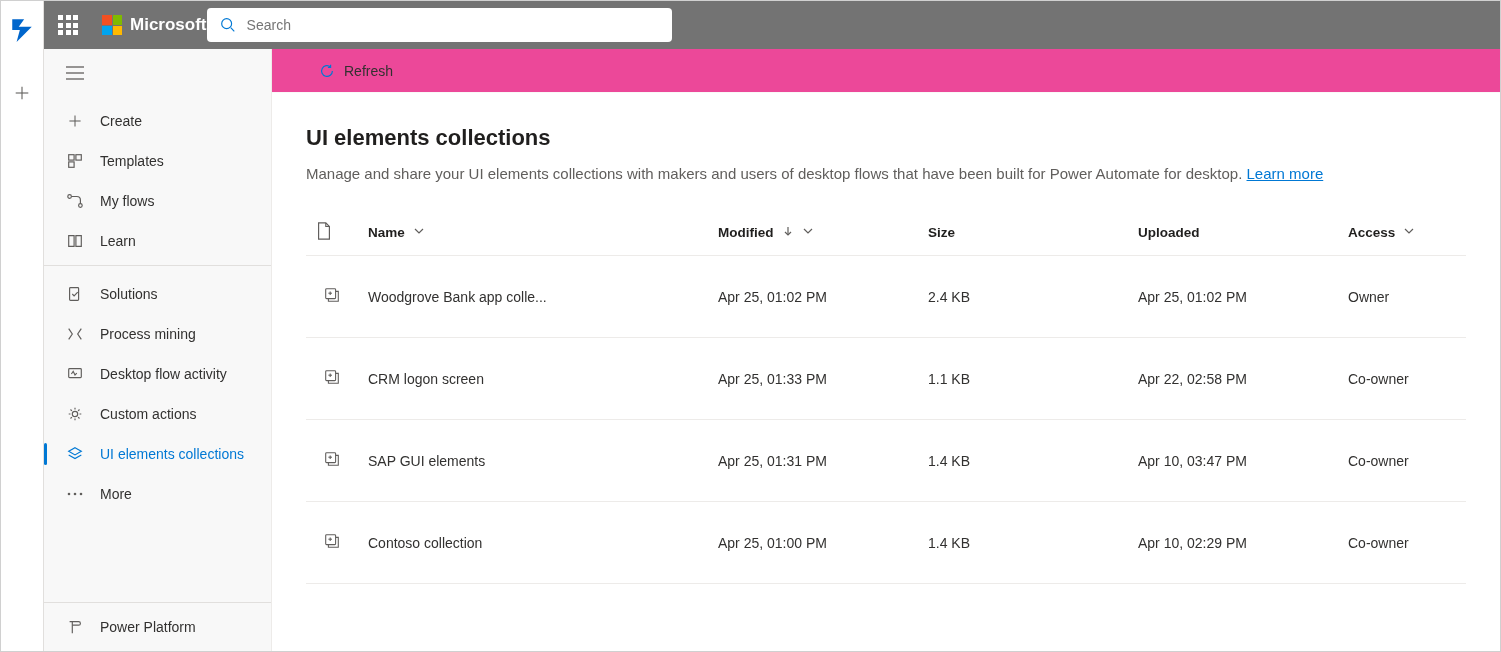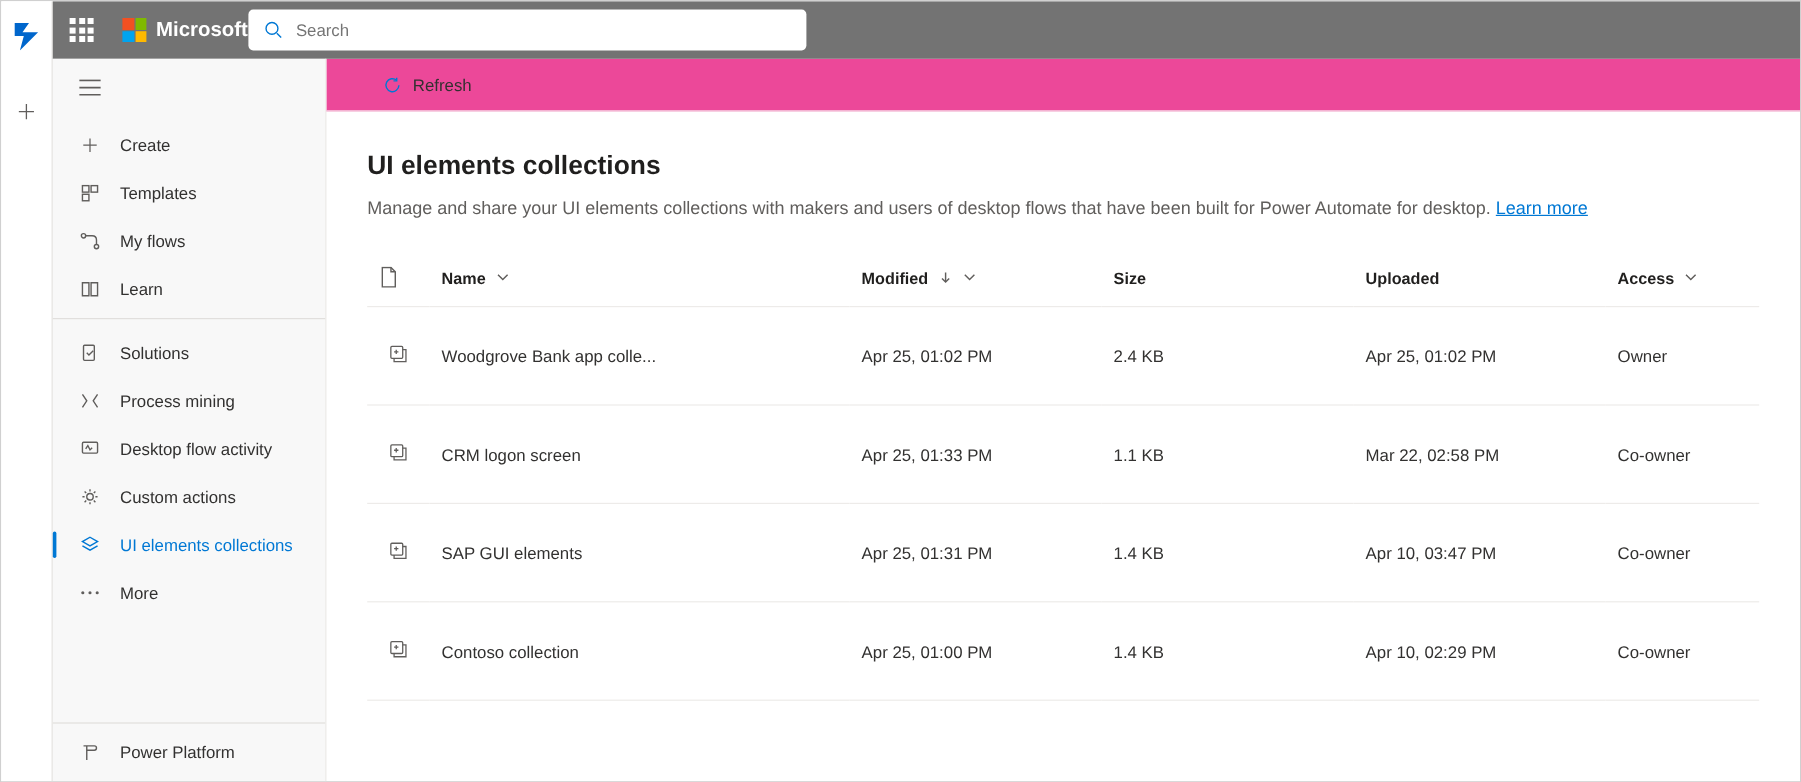--- a/index.html
+++ b/index.html
@@ -302,21 +302,21 @@
                 <tr>
                   <td class="col-icon"><svg width="18" height="18" viewBox="0 0 20 20" fill="none" stroke="#605e5c" stroke-width="1.2">
                       <rect x="3" y="3" width="11" height="11" rx="1"></rect>
                       <path d="M6 14 v3 h11 v-11 h-3"></path>
                       <line x1="8" y1="6" x2="8" y2="10"></line>
                       <line x1="6" y1="8" x2="10" y2="8"></line>
                     </svg></td>
                   <td class="col-name">CRM logon screen</td>
                   <td class="col-mod">Apr 25, 01:33 PM</td>
                   <td class="col-size">1.1 KB</td>
-                  <td class="col-upl">Mar 22, 02:58 PM</td>
+                  <td class="col-upl">Apr 22, 02:58 PM</td>
                   <td class="col-access">Co-owner</td>
                 </tr>
                 <tr>
                   <td class="col-icon"><svg width="18" height="18" viewBox="0 0 20 20" fill="none" stroke="#605e5c" stroke-width="1.2">
                       <rect x="3" y="3" width="11" height="11" rx="1"></rect>
                       <path d="M6 14 v3 h11 v-11 h-3"></path>
                       <line x1="8" y1="6" x2="8" y2="10"></line>
                       <line x1="6" y1="8" x2="10" y2="8"></line>
                     </svg></td>
                   <td class="col-name">SAP GUI elements</td>

